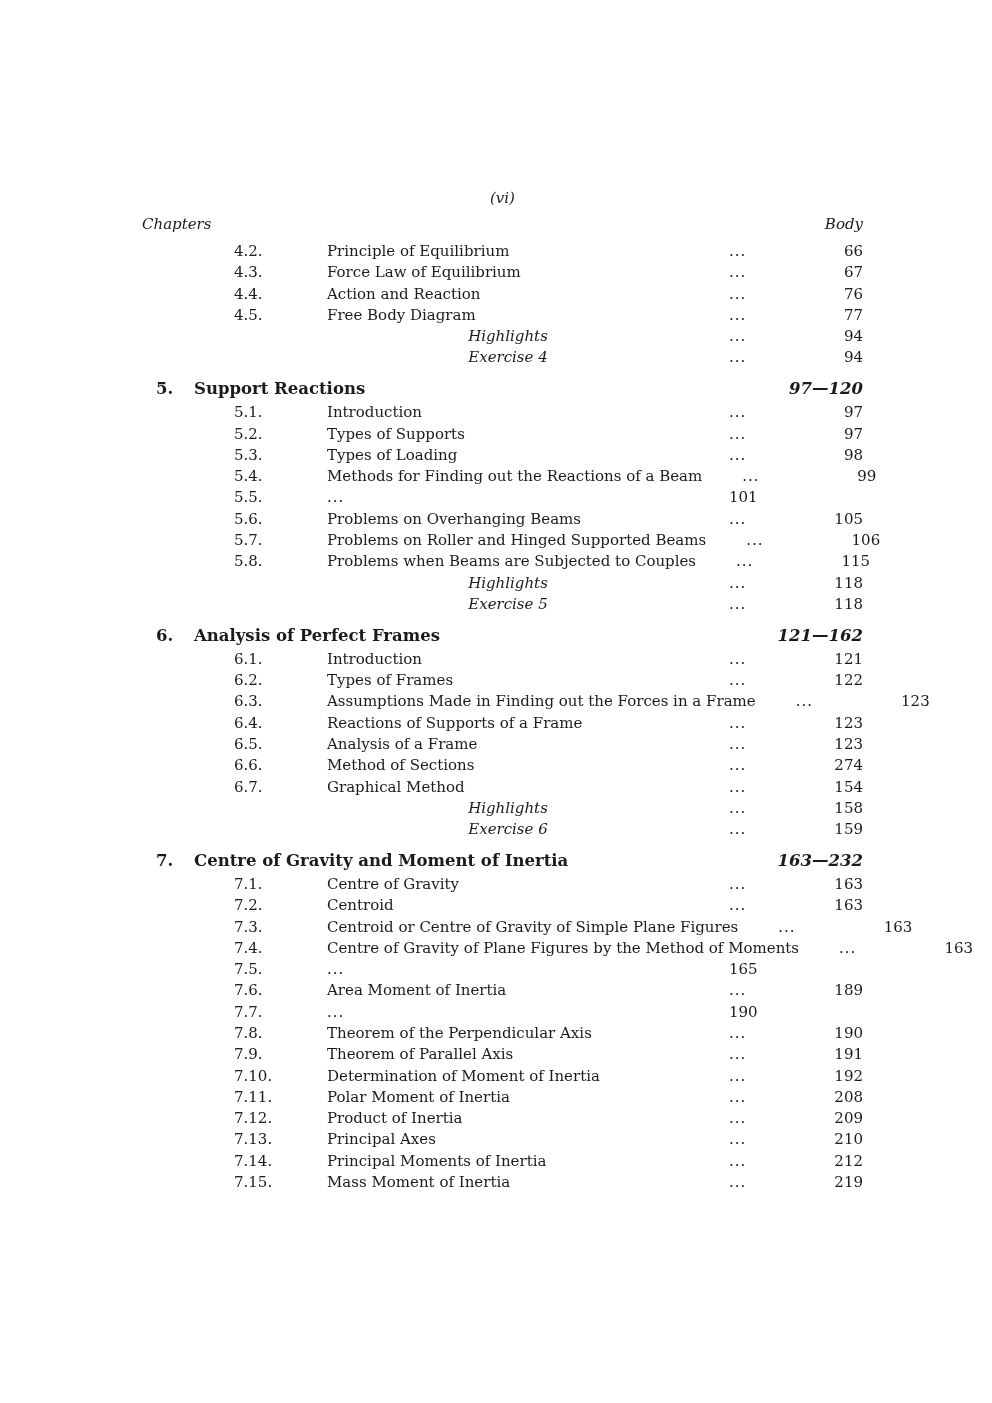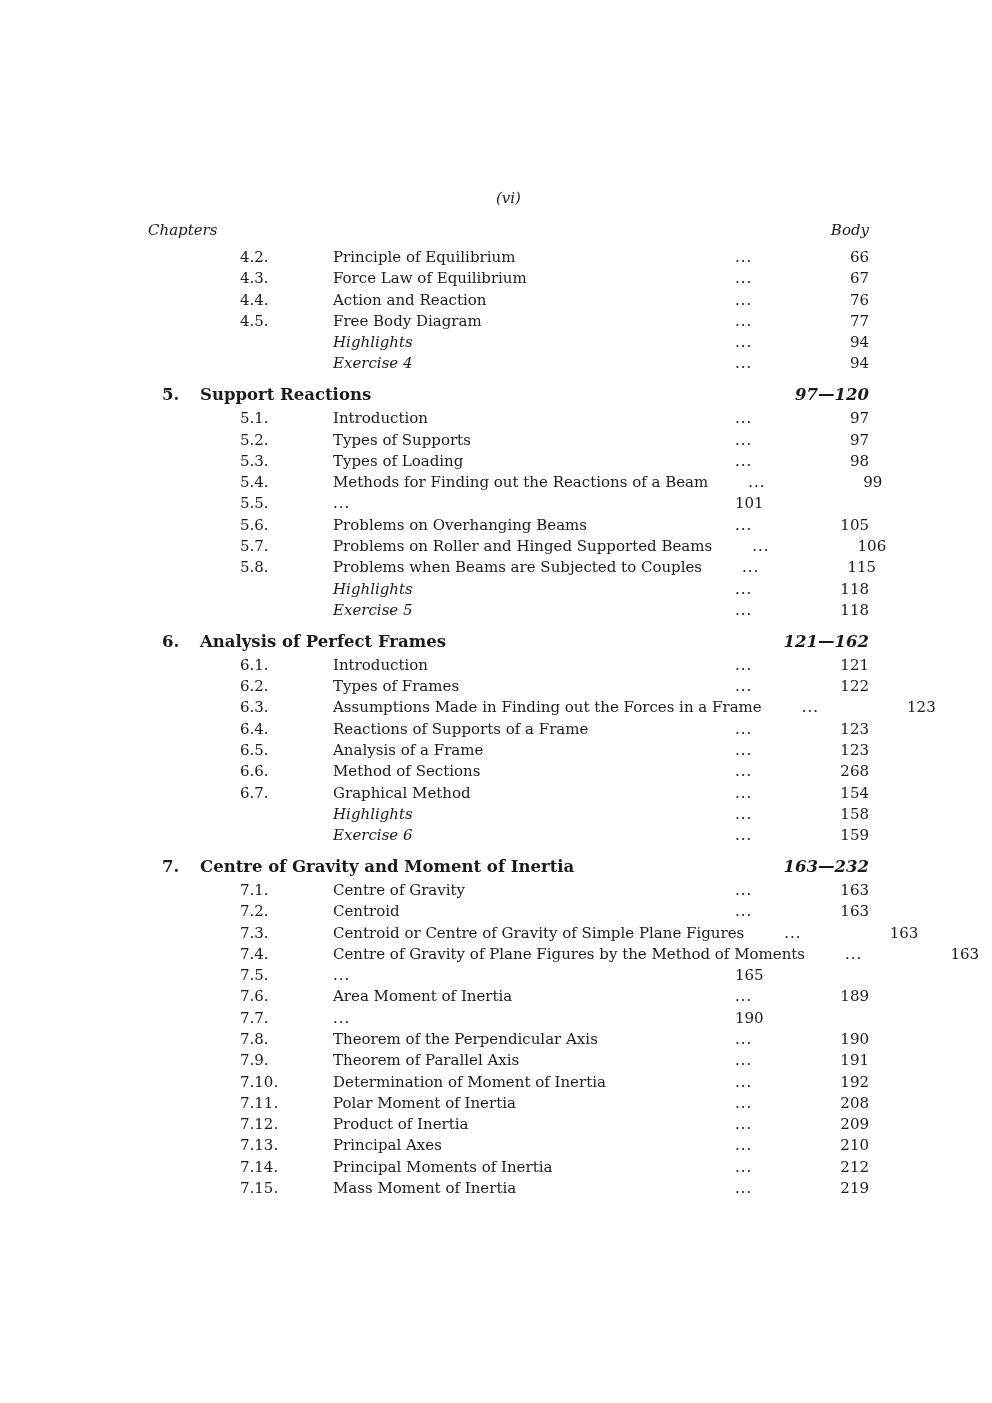--- a/index.html
+++ b/index.html
@@ -11,55 +11,55 @@
     position: relative;
     width: 992px;
     height: 1403px;
     background: #ffffff;
     color: #1b1b1b;
     font-family: "DejaVu Serif", "Liberation Serif", serif;
     overflow: hidden;
   }
   .content {
     position: absolute;
-    left: 148px;
+    left: 142px;
     top: 188px;
     width: 721px;
   }
   .folio {
     text-align: center;
     font-style: italic;
     font-size: 15px;
     line-height: 20px;
   }
   .col-headers {
     display: flex;
     justify-content: space-between;
-    margin-top: 12px;
+    margin-top: 6px;
     font-style: italic;
     font-size: 15px;
     line-height: 21px;
   }
   .toc {
     margin-top: 6px;
   }
   .toc-row {
     display: grid;
     grid-template-columns: 52px 53px 1fr 24px 70px;
     align-items: baseline;
     height: 21.3px;
     font-size: 15px;
     line-height: 21.3px;
     white-space: nowrap;
     gap: 40px;
   }
   .toc-row .cell-chnum { }
   .toc-row .cell-num { }
   .toc-row .cell-title { overflow: visible; }
-  .toc-row .cell-title.italic { font-style: italic; }
+  .toc-row .cell-title.italic { font-style: italic; text-align: center; }
   .toc-row .cell-dots { text-align: left; letter-spacing: 1px; }
   .toc-row .cell-page { text-align: right; }
   .chapter-row {
     display: grid;
     grid-template-columns: 52px 1fr 110px;
     align-items: baseline;
     height: 26px;
     margin-top: 7.5px;
     font-size: 16.5px;
     font-weight: bold;
@@ -237,21 +237,21 @@
     <span class="cell-num">6.5.</span>
     <span class="cell-title">Analysis of a Frame</span>
     <span class="cell-dots">...</span>
     <span class="cell-page">123</span>
   </div>
         <div class="toc-row">
     <span class="cell-chnum"></span>
     <span class="cell-num">6.6.</span>
     <span class="cell-title">Method of Sections</span>
     <span class="cell-dots">...</span>
-    <span class="cell-page">268</span>
+    <span class="cell-page">274</span>
   </div>
         <div class="toc-row">
     <span class="cell-chnum"></span>
     <span class="cell-num">6.7.</span>
     <span class="cell-title">Graphical Method</span>
     <span class="cell-dots">...</span>
     <span class="cell-page">154</span>
   </div>
         <div class="toc-row">
     <span class="cell-chnum"></span>

